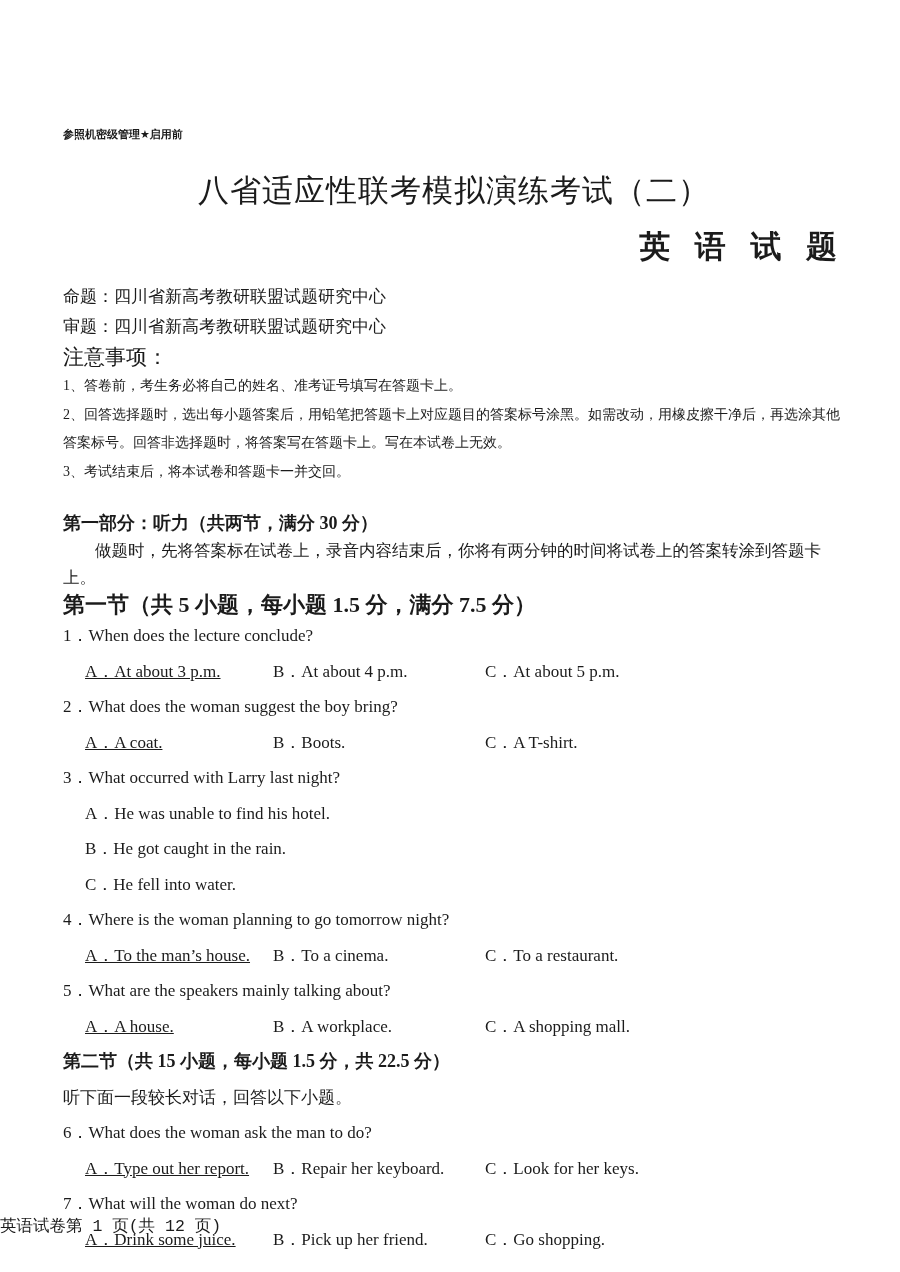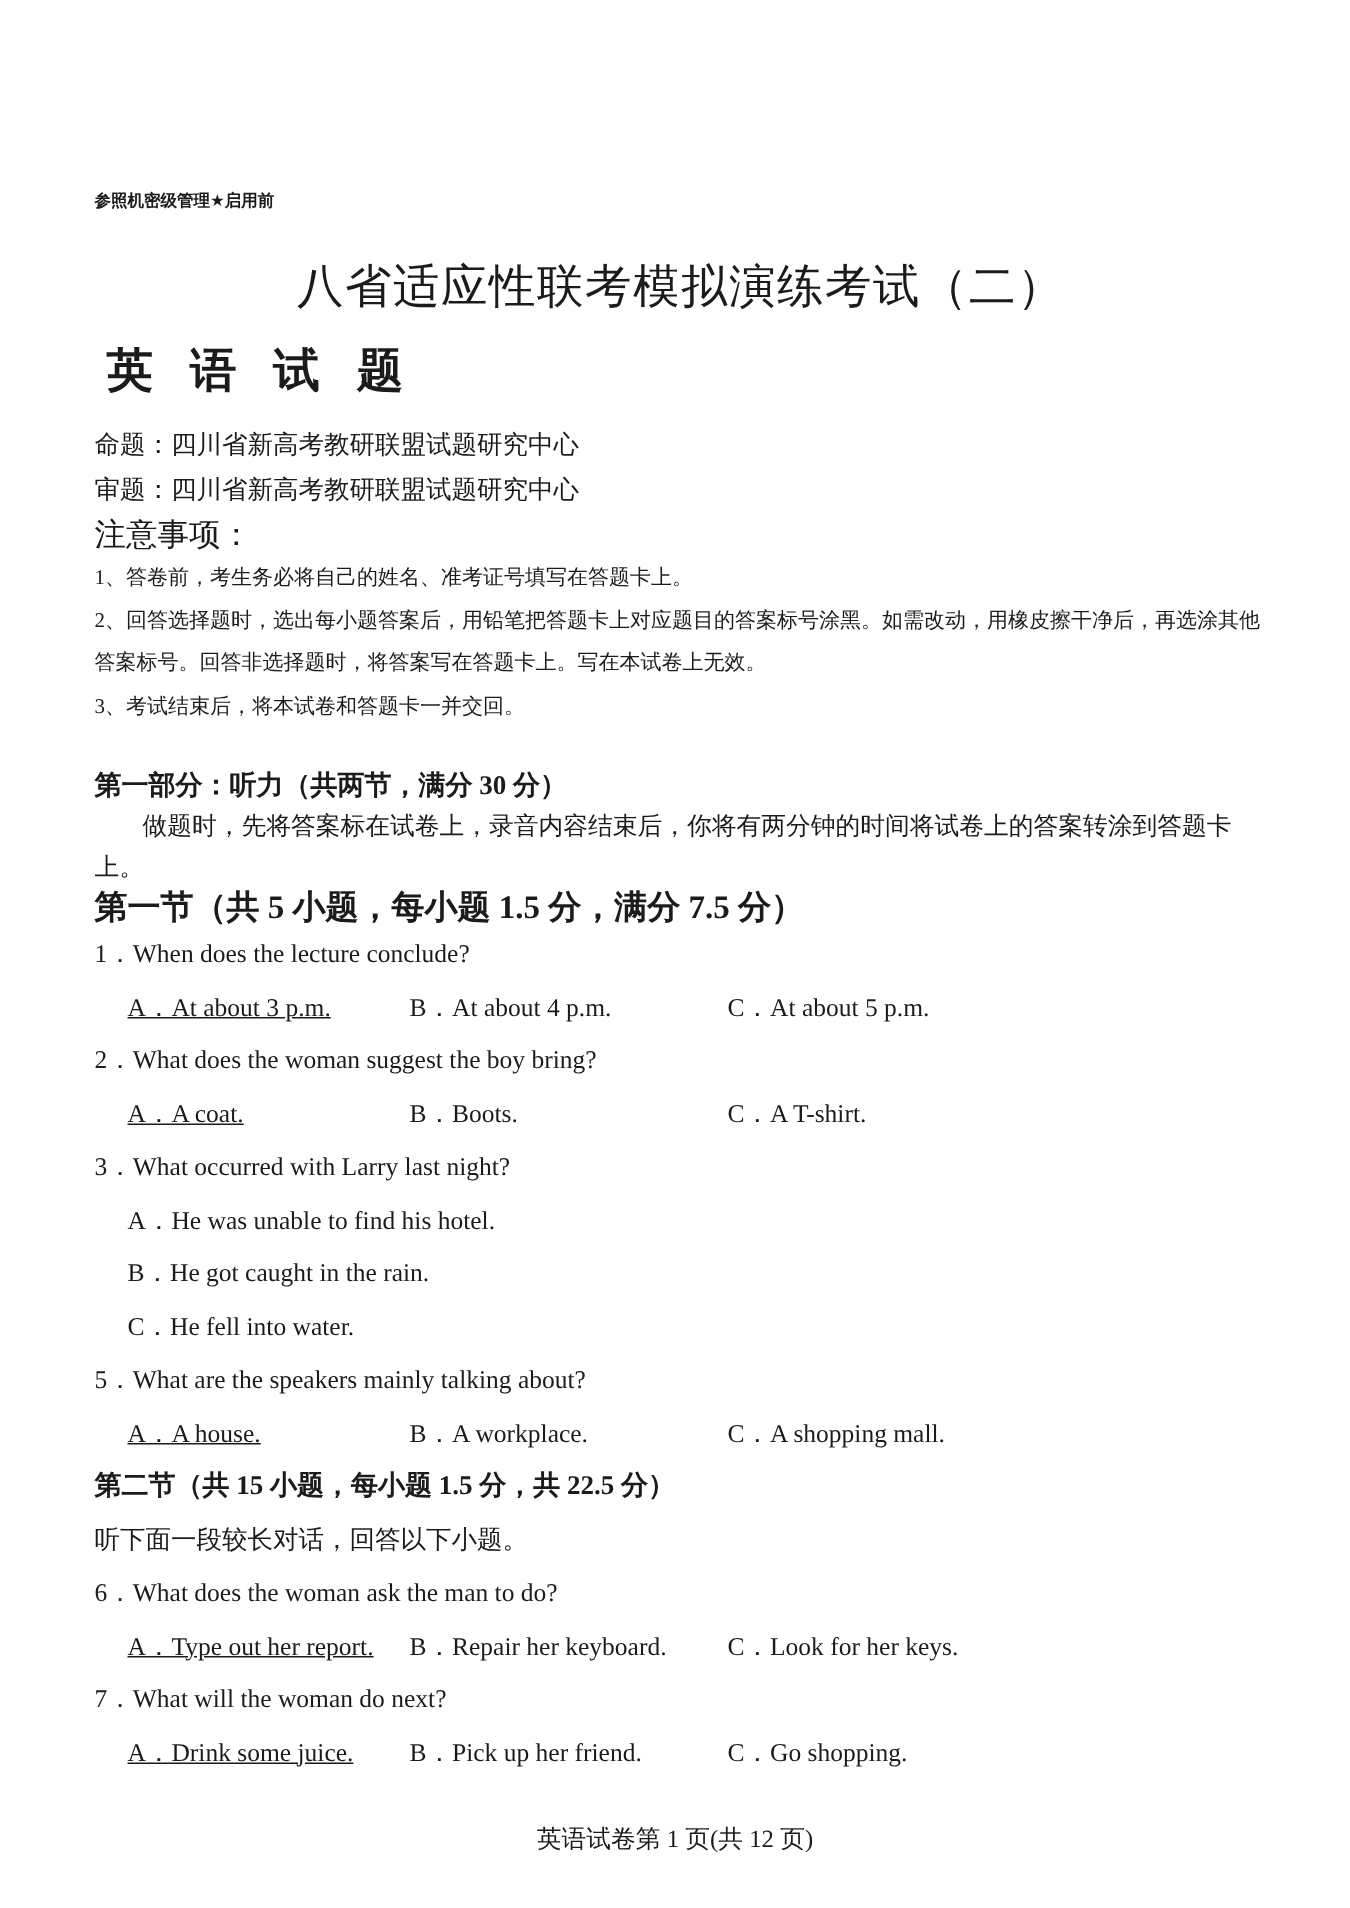--- a/index.html
+++ b/index.html
@@ -26,21 +26,21 @@
   .title {
     margin: 26px 0 0 0;
     text-align: center;
     font-size: 31px;
     font-weight: 400;
     line-height: 42px;
     letter-spacing: 1px;
   }
   .subtitle {
     margin: 14px 0 0 0;
-    text-align: left;
+    text-align: right;
     font-size: 31px;
     font-weight: 700;
     line-height: 42px;
     letter-spacing: 8px;
     text-indent: 8px;
     font-family: "Liberation Sans", "DejaVu Sans", sans-serif;
   }
   .meta { font-size: 17px; line-height: 30px; }
   .meta-first { margin-top: 14px; }
   .notice-head {
@@ -83,22 +83,22 @@
     font-size: 18px;
     font-weight: 700;
     line-height: 35.5px;
   }
   .sec2-note { line-height: 35.5px; }
   .footer {
     position: absolute;
     top: 1215px;
     left: 0;
     width: 100%;
-    text-align: center;
     font-size: 16.5px;
+    font-family: Liberation Mono, monospace;
   }
 </style>
 </head>
 <body>
 
 <div class="content">
 
   <div class="secrecy">参照机密级管理★启用前</div>
 
   <div class="title">八省适应性联考模拟演练考试（二）</div>
@@ -137,20 +137,28 @@
       </div>
     </div>
 
     <div>
       <div class="qline"><span class="q-num">3．</span><span>What occurred with Larry last night?</span></div>
       <div class="opt-line">A．He was unable to find his hotel.</div>
       <div class="opt-line">B．He got caught in the rain.</div>
       <div class="opt-line">C．He fell into water.</div>
     </div>
 
+    <div>
+      <div class="qline"><span class="q-num">4．</span><span>Where is the woman planning to go tomorrow night?</span></div>
+      <div class="opts">
+        <span class="opt-a">A．To the man’s house.</span>
+        <span class="opt-b">B．To a cinema.</span>
+        <span class="opt-c">C．To a restaurant.</span>
+      </div>
+    </div>
 
     <div>
       <div class="qline"><span class="q-num">5．</span><span>What are the speakers mainly talking about?</span></div>
       <div class="opts">
         <span class="opt-a">A．A house.</span>
         <span class="opt-b">B．A workplace.</span>
         <span class="opt-c">C．A shopping mall.</span>
       </div>
     </div>
 

